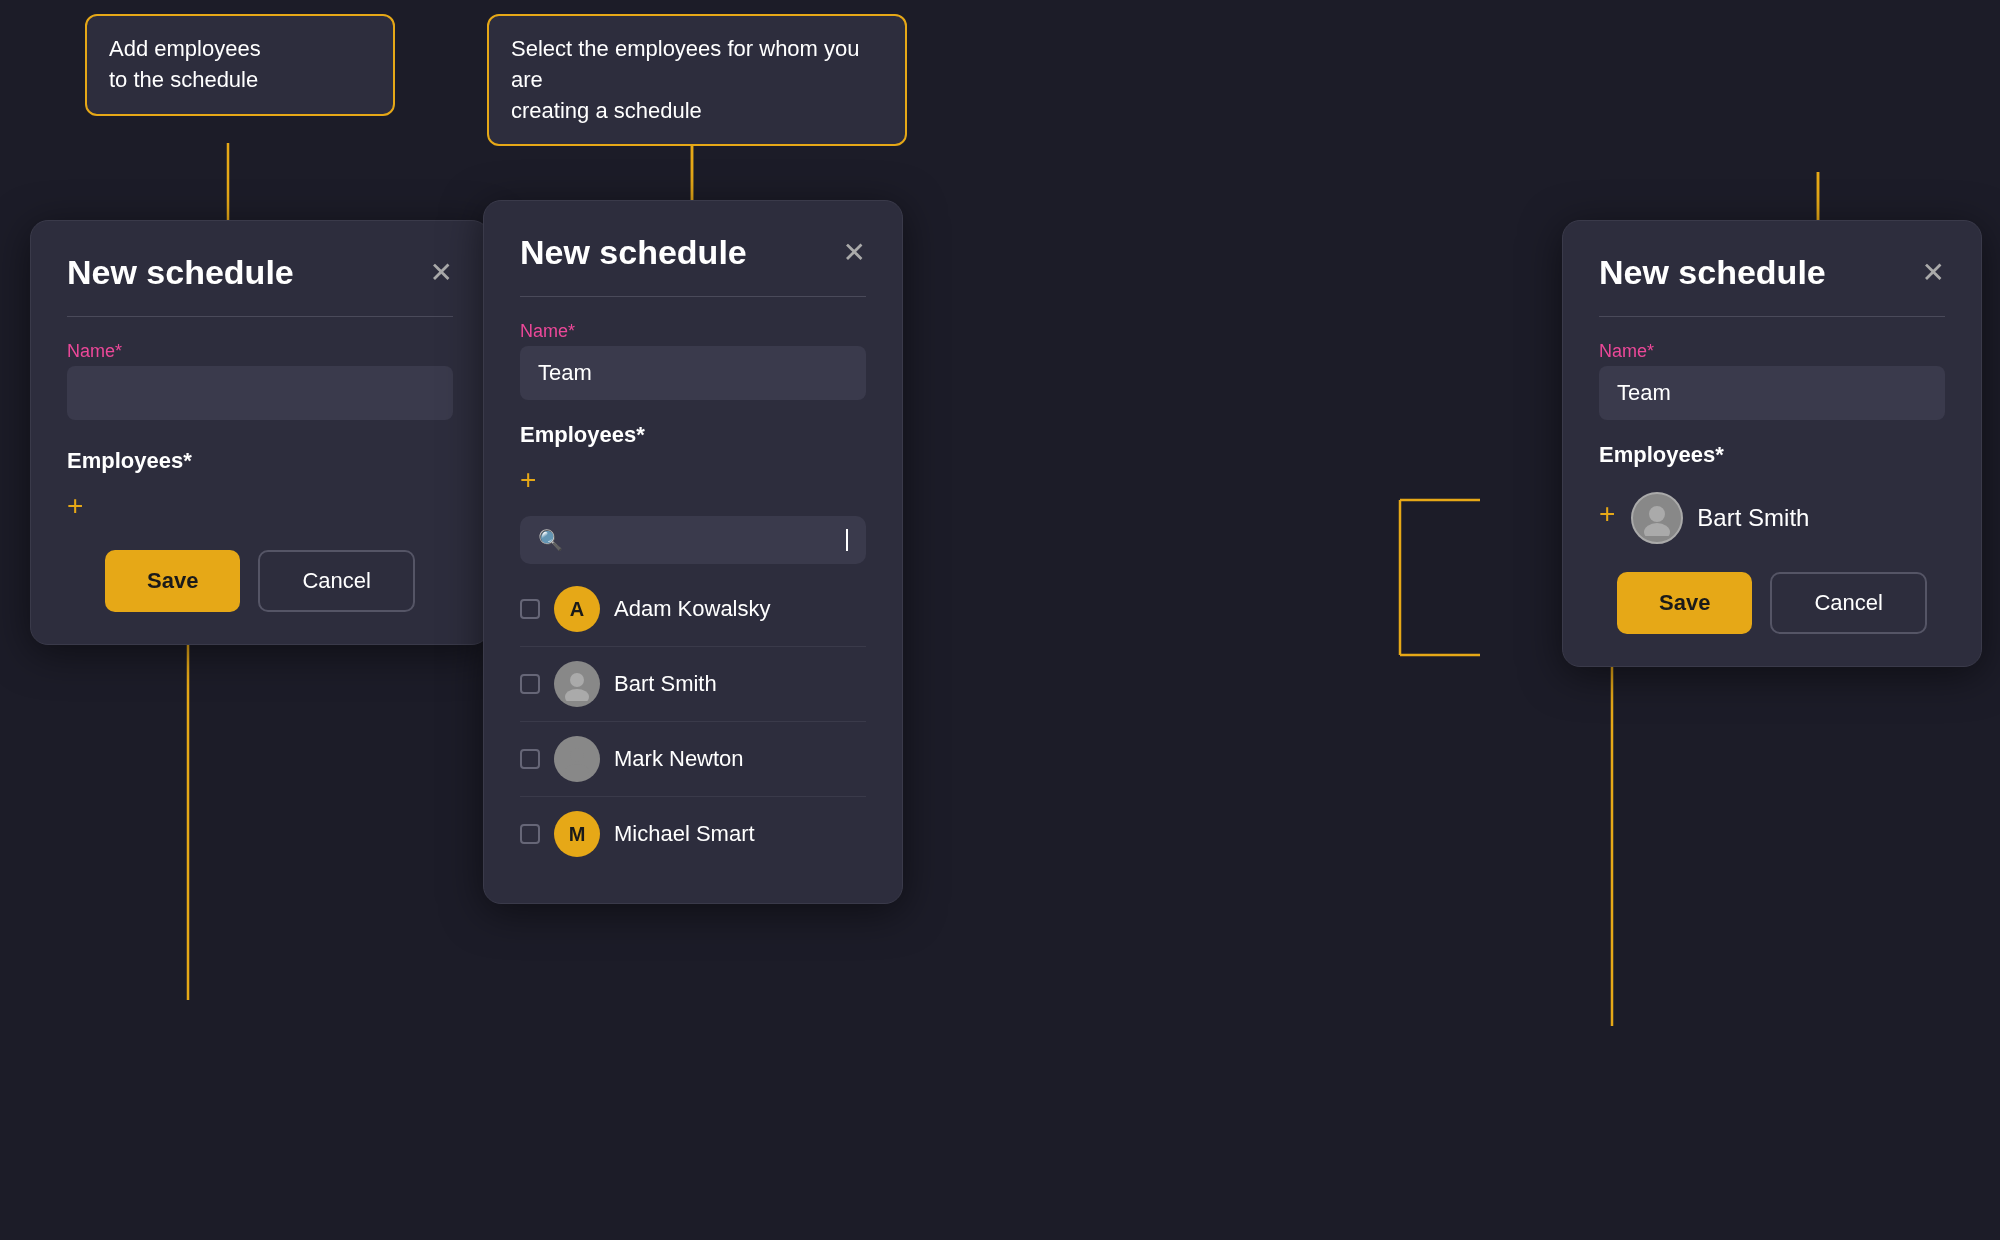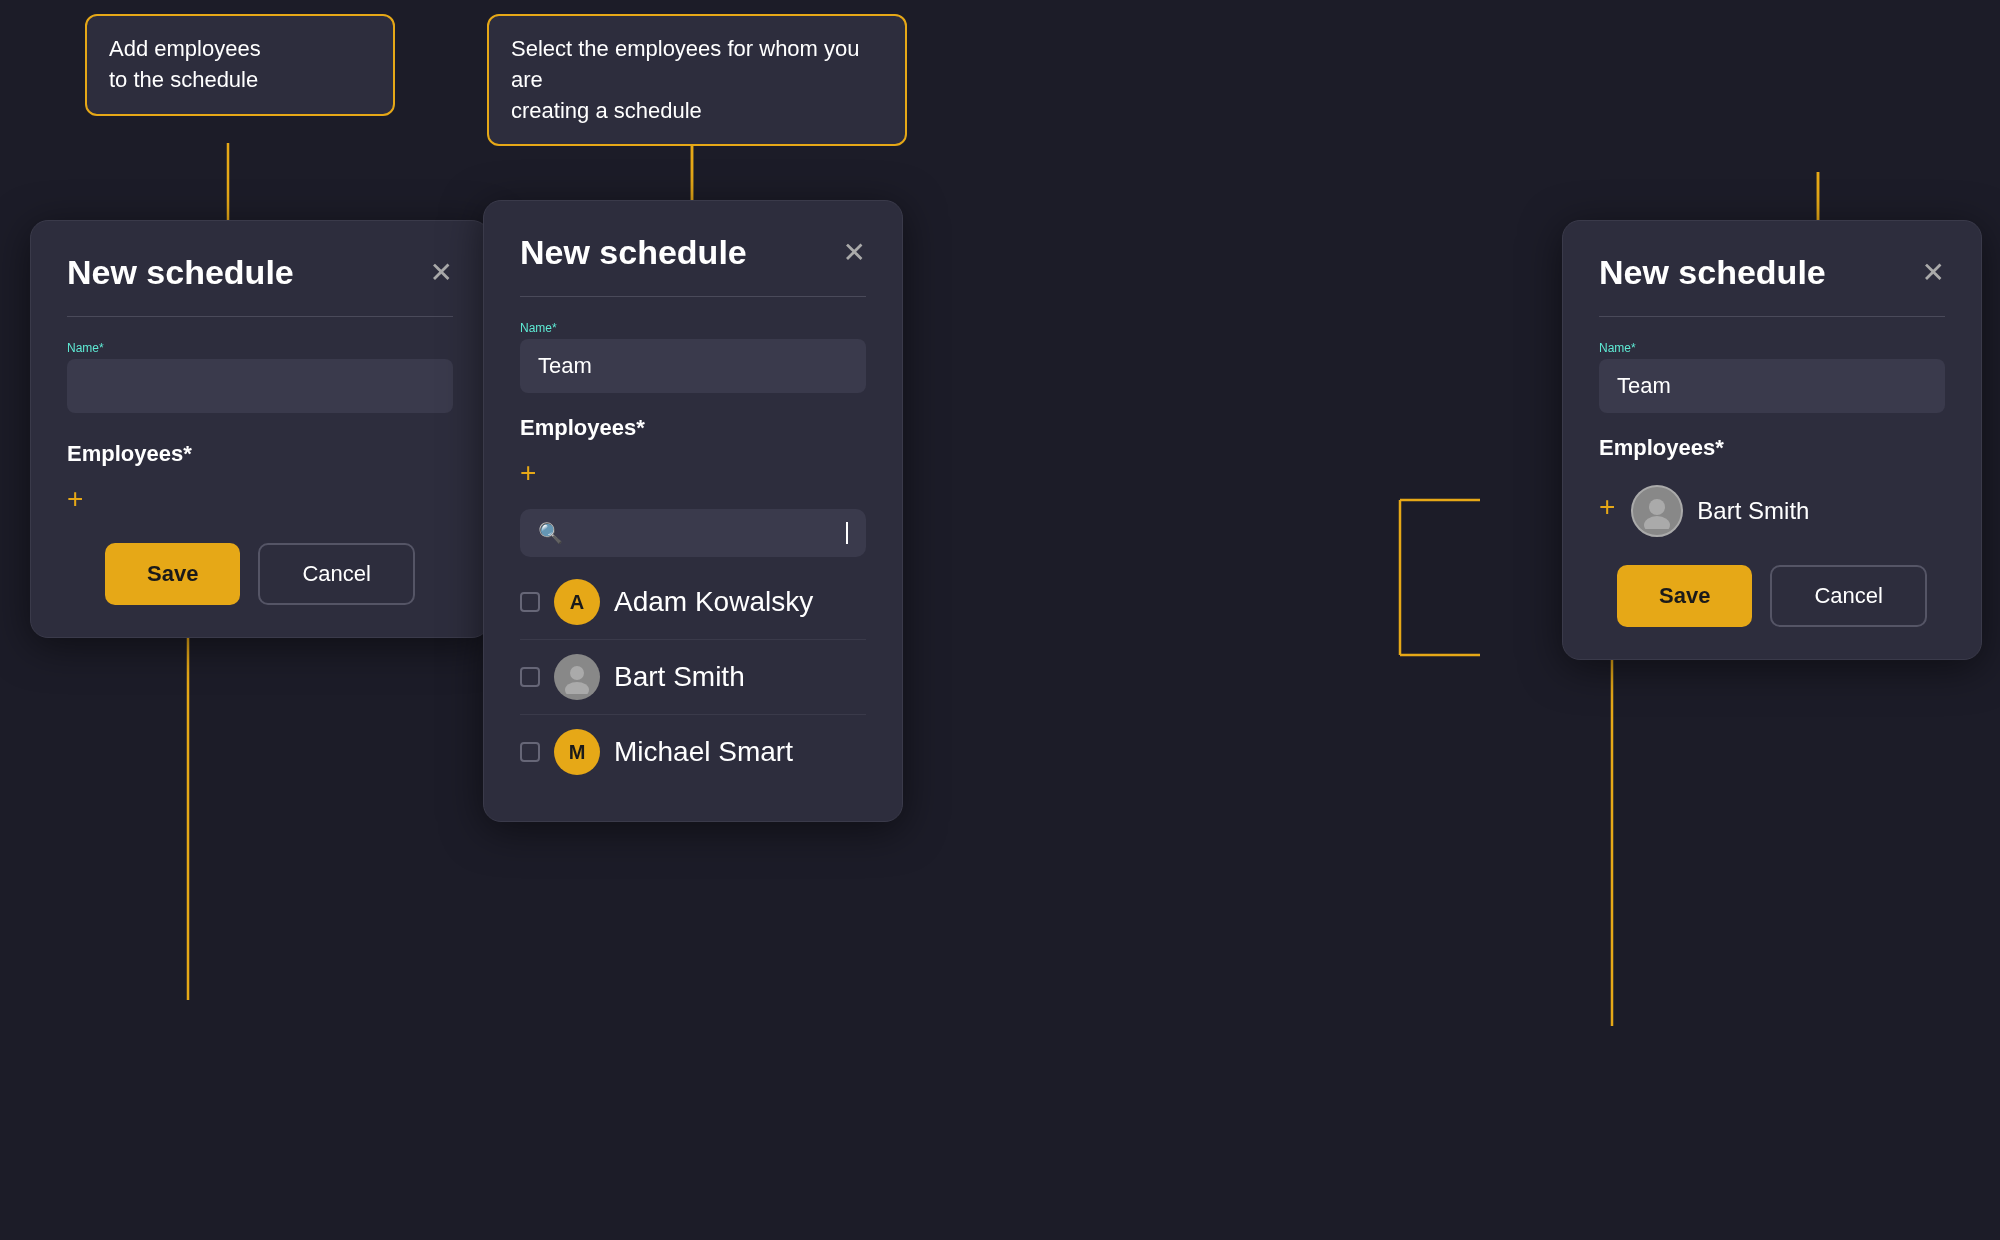--- a/index.html
+++ b/index.html
@@ -66,22 +66,22 @@
       line-height: 1;
     }
 
     .modal-divider {
       height: 1px;
       background: #4a4a5a;
       margin-bottom: 24px;
     }
 
     .field-label {
-      font-size: 12px;
-      color: #5eead4;
+      font-size: 18px;
+      color: #ec4899;
       margin-bottom: 4px;
     }
 
     .field-input {
       width: 100%;
       background: #3a3a4c;
       border: none;
       border-radius: 8px;
       padding: 14px 18px;
       color: #cccccc;
@@ -207,21 +207,21 @@
       border-radius: 50%;
       background: #888;
       overflow: hidden;
       flex-shrink: 0;
       display: flex;
       align-items: center;
       justify-content: center;
     }
 
     .employee-name {
-      font-size: 28px;
+      font-size: 22px;
       color: #ffffff;
       font-weight: 400;
     }
 
     
     .employee-chip {
       display: flex;
       align-items: center;
       gap: 14px;
       margin-top: 8px;
@@ -350,20 +350,30 @@
         <div class="employee-checkbox"></div>
         <div class="avatar-photo">
           <svg width="34" height="34" viewBox="0 0 34 34">
               <circle cx="17" cy="13" r="7" fill="#aaa"></circle>
               <ellipse cx="17" cy="30" rx="12" ry="8" fill="#aaa"></ellipse>
             </svg>
         </div>
         <span class="employee-name">Bart Smith</span>
       </div>
 
+      <div class="employee-row">
+        <div class="employee-checkbox"></div>
+        <div class="avatar-photo">
+          <svg width="34" height="34" viewBox="0 0 34 34">
+              <circle cx="17" cy="13" r="7" fill="#888"></circle>
+              <ellipse cx="17" cy="30" rx="12" ry="8" fill="#888"></ellipse>
+            </svg>
+        </div>
+        <span class="employee-name">Mark Newton</span>
+      </div>
 
 
       <div class="employee-row">
         <div class="employee-checkbox"></div>
         <div class="avatar" style="background:#e6a817;">M</div>
         <span class="employee-name">Michael Smart</span>
       </div>
 
     </div>
   </div>

